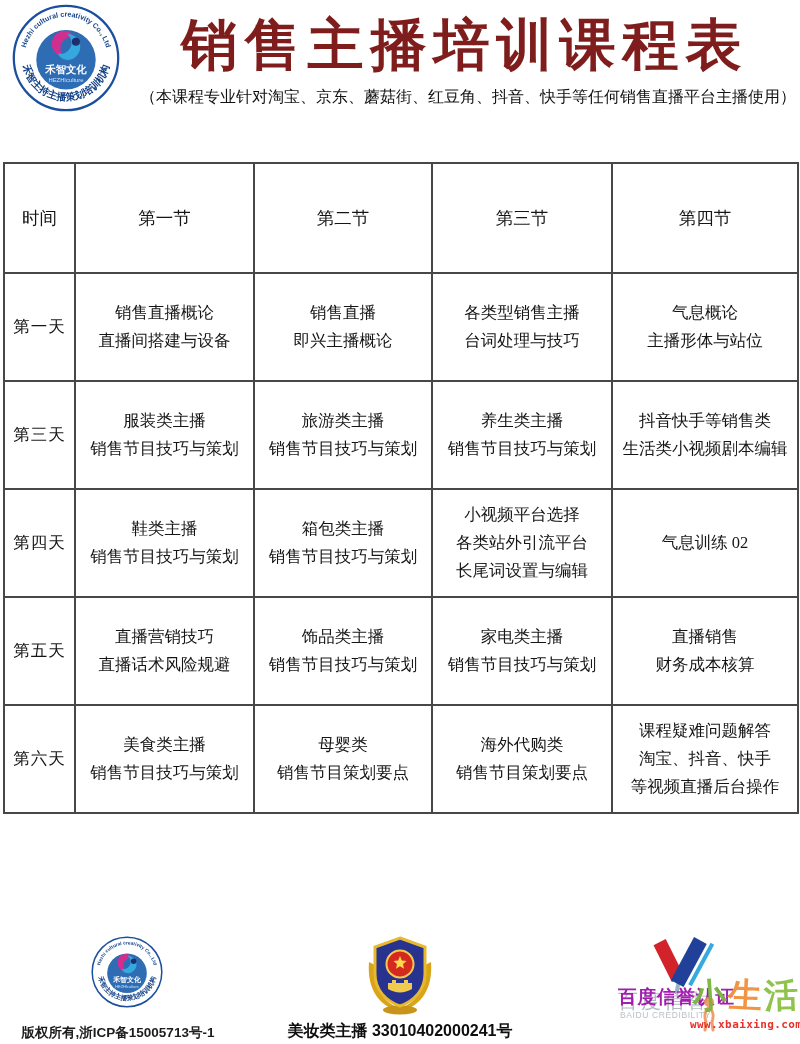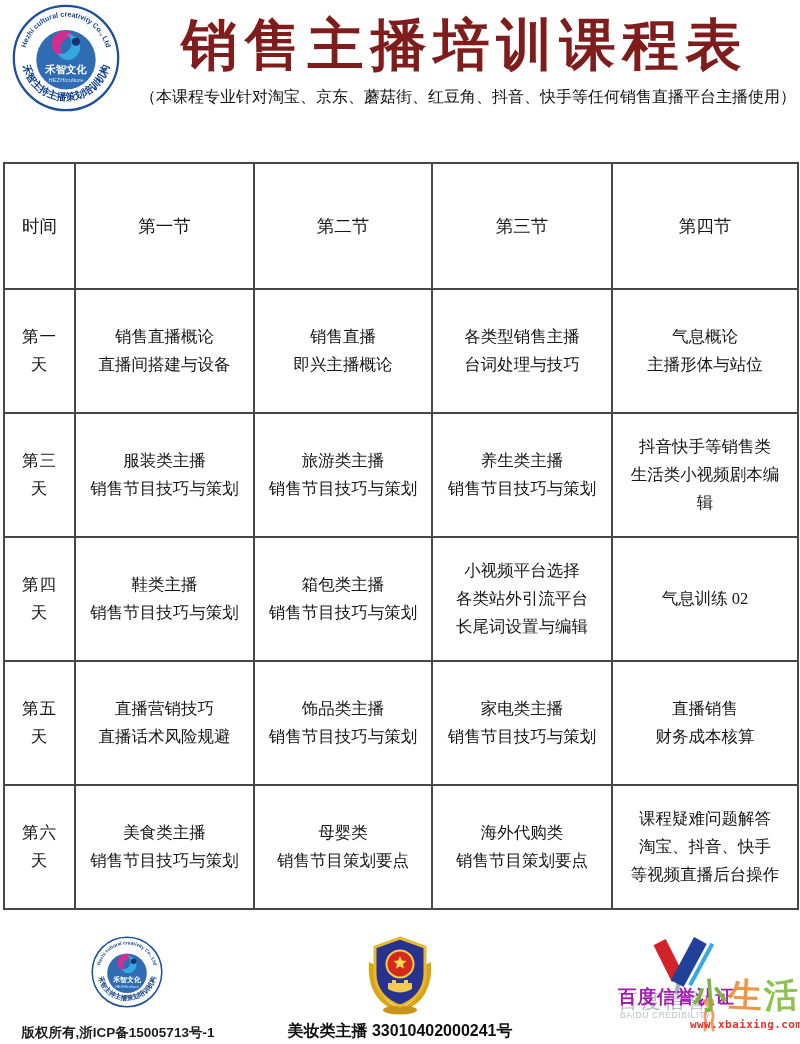--- a/index.html
+++ b/index.html
@@ -20,21 +20,21 @@
     margin:2px 16px 0 0;font-size:16px;letter-spacing:0px;color:#111;
     white-space:nowrap;
   }
   
   table.schedule{
     position:absolute;left:3px;top:162px;width:794px;
     border-collapse:collapse;table-layout:fixed;
   }
   table.schedule th,table.schedule td{
     border:2px solid #474747;text-align:center;vertical-align:middle;
-    padding:12px;font-weight:normal;white-space:pre-line;
+    padding:4px;font-weight:normal;white-space:pre-line;
   }
   table.schedule th{font-size:17.5px;height:100px;}
   table.schedule td{font-size:16.5px;line-height:1.7;height:98px;}
   td.day-cell{font-size:17.5px;letter-spacing:1px;margin-left:11px;}
   
   .f-logo{left:91px;top:936px;width:72px;height:72px;}
   .f-copy{
     left:18px;top:1024px;width:200px;text-align:center;
     font-family:"Liberation Sans","DejaVu Sans",sans-serif;
     font-weight:bold;font-size:13.5px;color:#1c1c1c;

